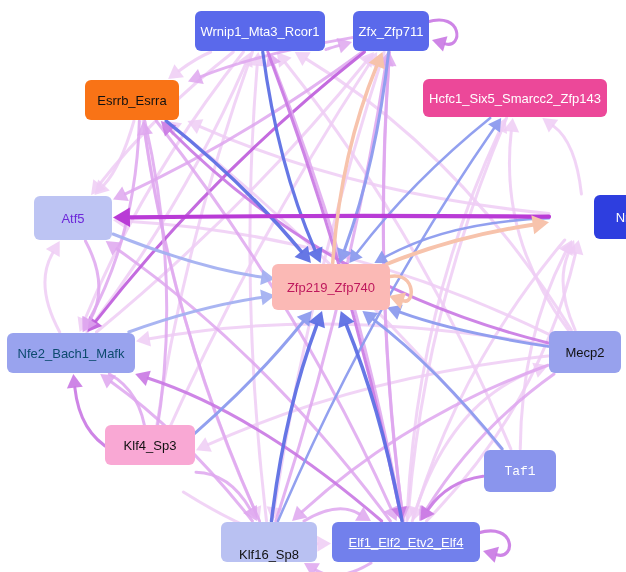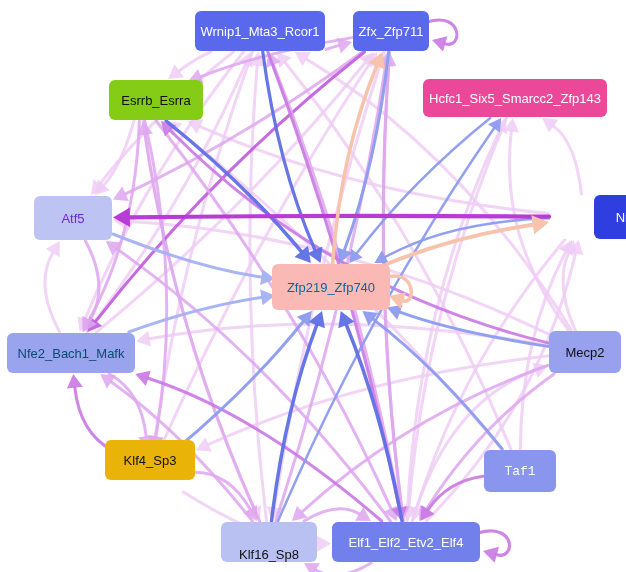--- a/index.html
+++ b/index.html
@@ -177,35 +177,35 @@
       </div>
       <div class="node" style="left: 584px; top: 217px; width: 68px; height: 44px; background: rgb(46, 62, 223); color: rgb(255, 255, 255); margin-left: 44px;">
         <span>Nrf1</span>
       </div>
       <div class="node" style="left: 585px; top: 352px; width: 72px; height: 42px; background: rgb(151, 161, 237); color: rgb(17, 17, 17);">
         <span>Mecp2</span>
       </div>
       <div class="node" style="left: 520px; top: 471px; width: 72px; height: 42px; background: rgb(138, 149, 237); color: rgb(255, 255, 255); font-family: Liberation Mono, monospace;">
         <span>Taf1</span>
       </div>
-      <div class="node" style="left: 406px; top: 542px; width: 148px; height: 40px; background: rgb(114, 128, 236); color: rgb(255, 255, 255);">
+      <div class="node" style="left: 406px; top: 542px; width: 148px; height: 40px; background: rgb(114, 128, 236); color: rgb(255, 255, 255); text-decoration: underline;">
         <span>Elf1_Elf2_Etv2_Elf4</span>
       </div>
       <div class="node" style="left: 269px; top: 542px; width: 96px; height: 40px; background: rgb(185, 193, 242); color: rgb(17, 17, 17); align-items: flex-end;">
         <span>Klf16_Sp8</span>
       </div>
-      <div class="node" style="left: 150px; top: 460px; width: 90px; height: 40px; background: #eab308; color: rgb(17, 17, 17);">
+      <div class="node" style="left: 150px; top: 445px; width: 90px; height: 40px; background: #f9a8d4; color: rgb(17, 17, 17);">
         <span>Klf4_Sp3</span>
       </div>
       <div class="node" style="left: 71px; top: 353px; width: 128px; height: 40px; background: rgb(153, 163, 238); color: #0c4a6e;">
         <span>Nfe2_Bach1_Mafk</span>
       </div>
       <div class="node" style="left: 73px; top: 218px; width: 78px; height: 44px; background: rgb(189, 196, 243); color: #6d28d9;">
         <span>Atf5</span>
       </div>
-      <div class="node" style="left: 156px; top: 100px; width: 94px; height: 40px; background: #84cc16; color: rgb(17, 17, 17);">
+      <div class="node" style="left: 132px; top: 100px; width: 94px; height: 40px; background: #f97316; color: rgb(17, 17, 17);">
         <span>Esrrb_Esrra</span>
       </div>
-      <div class="node" style="left: 331px; top: 287px; width: 118px; height: 46px; background: rgb(251, 185, 181); color: #0369a1;">
+      <div class="node" style="left: 331px; top: 287px; width: 118px; height: 46px; background: rgb(251, 185, 181); color: #be185d;">
         <span>Zfp219_Zfp740</span>
       </div>
     </div>
 </div>
 
 </body></html>

